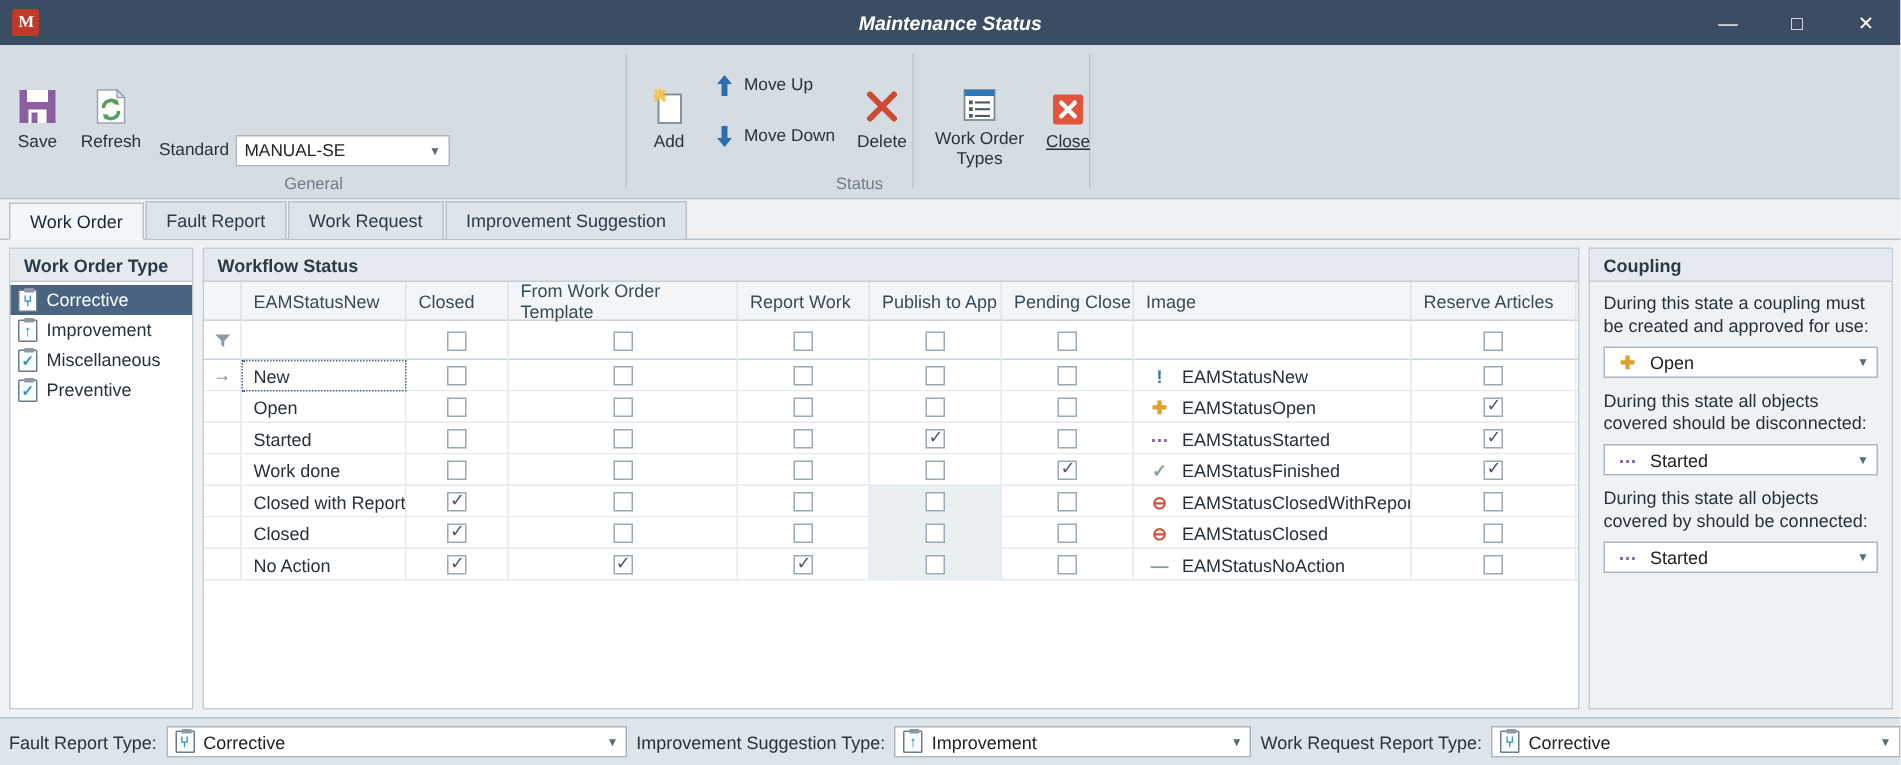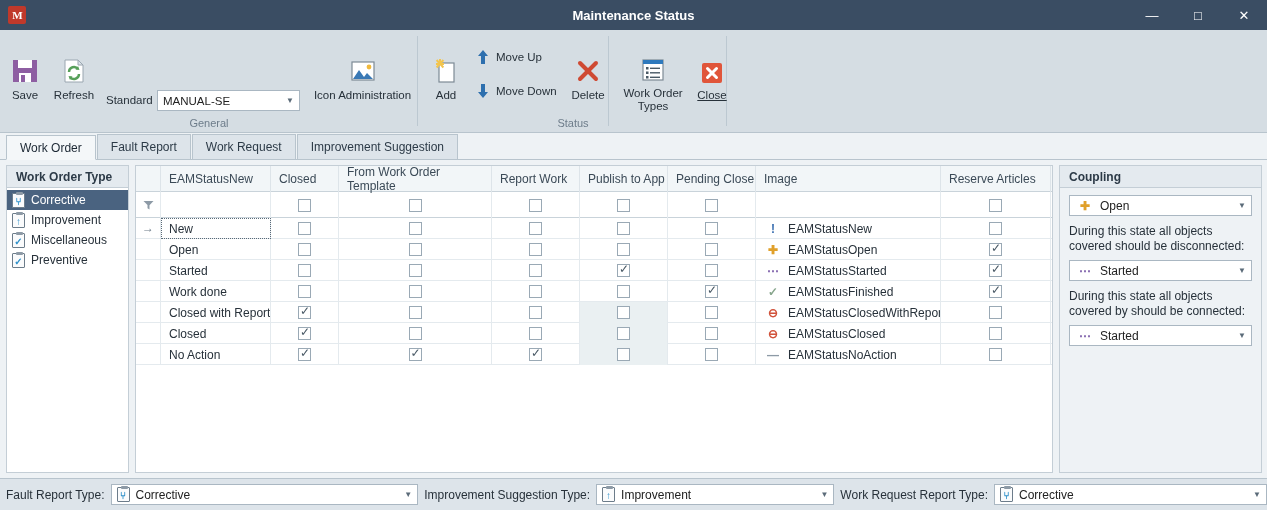--- a/index.html
+++ b/index.html
@@ -24,20 +24,21 @@
     width:18px; height:18px; margin-left:8px;
     background:#c0392b; border-radius:2px;
     display:flex; align-items:center; justify-content:center;
     color:#fff; font-size:11px; font-weight:bold; font-family:"Liberation Serif", serif;
     letter-spacing:-1px;
   }
   .title-text {
     position:absolute; left:0; right:0; text-align:center;
     font-size:13px; font-weight:bold; color:#fff;
     pointer-events:none;
+    font-style:italic;
   }
   .winbtns { position:absolute; right:0; top:0; height:30px; display:flex; }
   .winbtn {
     width:46px; height:30px; display:flex; align-items:center; justify-content:center;
     color:#ffffff; font-size:13px;
   }
 
   
   .ribbon {
     position:absolute; left:0; top:30px; width:1267px; height:103px;
@@ -229,30 +230,20 @@
           <div class="lbl">Refresh</div>
         </div>
 
         <div class="std-label" style="left:106px; top:64px;">Standard</div>
 
         <div class="std-combo" style="left:157px; top:60px; width:143px;">
           <span>MANUAL-SE</span>
           <span class="arrow">▼</span>
         </div>
 
-        <div class="rbtn" style="left:310px; top:26px; width:105px;">
-          <div class="ic">
-            <svg width="30" height="30" viewBox="0 0 30 30">
-              <rect x="4" y="6" width="22" height="18" fill="#ffffff" stroke="#7d8a95" stroke-width="1.2"></rect>
-              <circle cx="21" cy="11" r="2.4" fill="#f0b93c"></circle>
-              <path d="M5 23 l6 -9 l5 7 l3 -4 l6 6 z" fill="#3a79b5"></path>
-            </svg>
-          </div>
-          <div class="lbl">Icon Administration</div>
-        </div>
 
       </div>
       <div class="gcaption">General</div>
       <div class="gsep" style="right:0;"></div>
     </div>
 
     <div class="rgroup" style="left:419px; width:308px;">
       <div class="gitems">
 
         <div class="rbtn" style="left:8px; top:26px; width:38px;">
@@ -378,20 +369,21 @@
           <span class="wo-ico">
             <span class="clip"></span>
             <span class="gl">✓</span>
           </span>
           <span>Preventive</span>
         </div>
       </div>
   </div>
 
   <div class="panel" id="workflow">
+    <div class="panel-head">Workflow Status</div>
     <div class="grid">
       <div class="grid-hdr" id="ghdr">
           <div class="gh" style="width: 25px; padding: 0px;"></div>
           <div class="gh" style="width: 110px;">EAMStatusNew</div>
           <div class="gh" style="width: 68px;">Closed</div>
           <div class="gh" style="width: 153px;">From Work Order Template</div>
           <div class="gh" style="width: 88px;">Report Work</div>
           <div class="gh" style="width: 88px;">Publish to App</div>
           <div class="gh" style="width: 88px;">Pending Close</div>
           <div class="gh" style="width: 185px;">Image</div>
@@ -608,20 +600,21 @@
             </div>
           </div>
         </div>
     </div>
   </div>
 
   <div class="panel" id="coupling">
     <div class="panel-head">Coupling</div>
     <div class="cp-body">
       <div id="cpfields">
+          <p class="cp-p">During this state a coupling must be created and approved for use:</p>
           <div class="cp-combo">
             <span class="img-ic" style="color: rgb(224, 160, 42);">✚</span>
             <span>Open</span>
             <span class="arrow">▼</span>
           </div>
           <p class="cp-p">During this state all objects covered should be disconnected:</p>
           <div class="cp-combo">
             <span class="img-ic" style="color: rgb(122, 91, 168);">⋯</span>
             <span>Started</span>
             <span class="arrow">▼</span>

